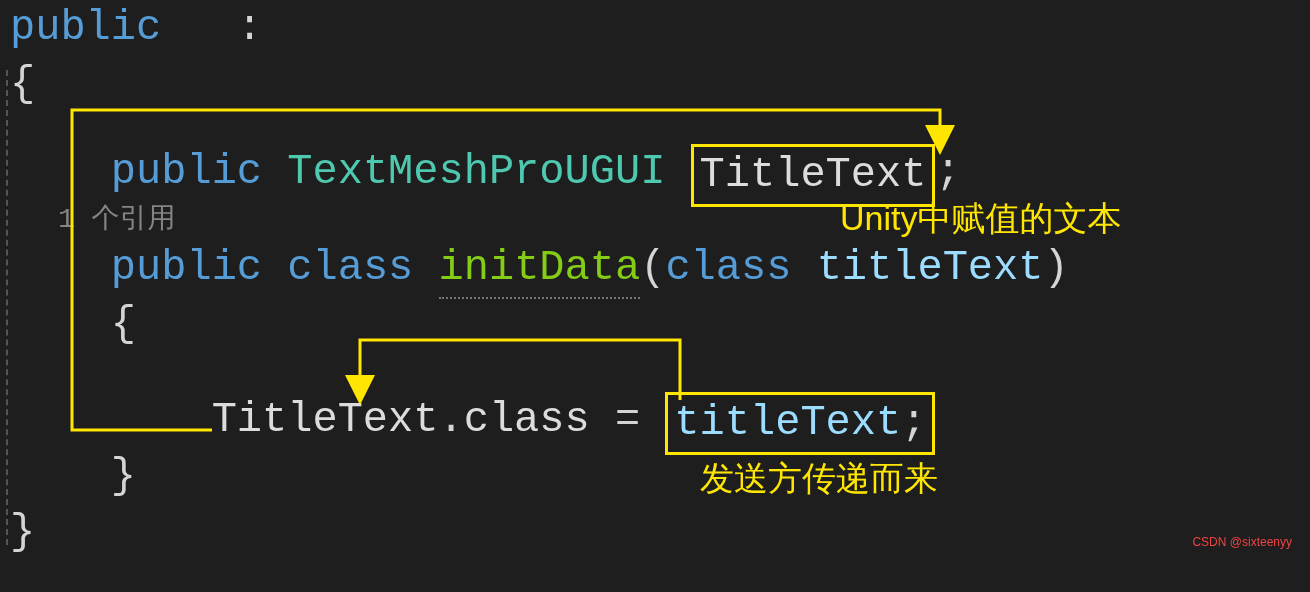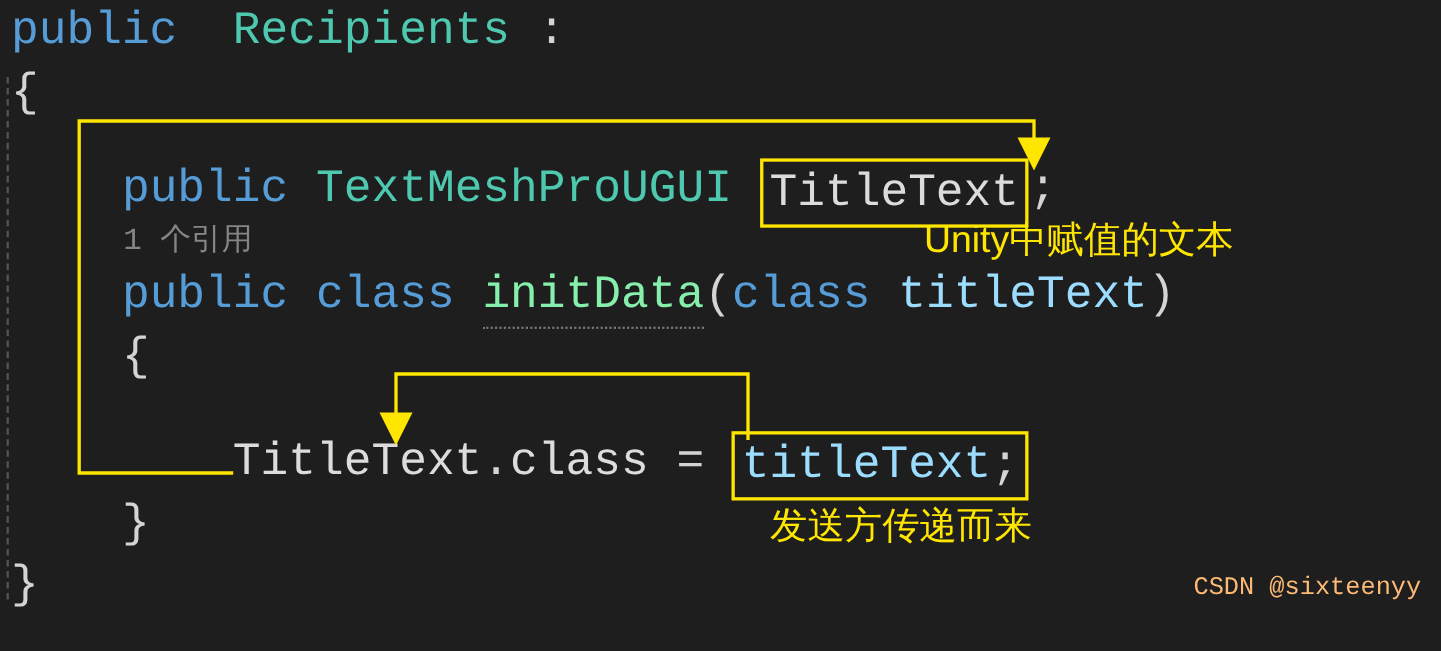--- a/index.html
+++ b/index.html
@@ -1,41 +1,41 @@
 <!DOCTYPE html>
 <html><head>
 <meta charset="utf-8">
 <style>
 html,body{margin:0;padding:0;width:1310px;height:592px;overflow:hidden;background:#1e1e1e;font-family:Consolas,'Courier New',monospace;font-size:42px;line-height:1.35}
 .code{position:relative;color:#d4d4d4;padding:0}
 .line{white-space:pre;position:relative;padding-left:10px;height:56px;display:flex;align-items:flex-start}
 .kw{color:#569cd6}
 .type{color:#4ec9b0}
-.method{color:#86efac}
+.method{color:#84cc16}
 .var{color:#9cdcfe}
 .punc{color:#d4d4d4}
 .white{color:#dcdcdc}
 .str{color:#569cd6}
-.reflabel{color:#858585;font-size:28px;padding-left:112px}
+.reflabel{color:#858585;font-size:28px;padding-left:58px}
 .refline{height:40px;display:flex;align-items:center}
 .brace{color:#d4d4d4}
 .box{border:3px solid #ffe600;padding:0 6px;display:inline-block}
 .ann{position:absolute;color:#ffe600;font-family:"Microsoft YaHei","SimSun",sans-serif;font-size:34px;font-weight:500}
-.watermark{position:absolute;right:18px;bottom:10px;color:#fdba74;font-size:23px;font-family:Liberation Mono, monospace}
+.watermark{position:absolute;right:18px;bottom:10px;color:#ef4444;font-size:12px;font-family:Liberation Sans, sans-serif}
 svg.overlay{position:absolute;top:0;left:0;width:1310px;height:592px;pointer-events:none}
 .guide{position:absolute;left:6px;top:70px;width:1px;height:475px;border-left:2px dashed #555}
 </style>
 </head>
 <body>
 
 <div class="code">
   <div class="guide"></div>
 
   <div class="line">
-    <span class="kw">public</span><span>&nbsp;</span><span>&nbsp;</span><span class="type">Recipients</span><span>&nbsp;</span><span class="punc">:</span><span>&nbsp;</span>
+    <span class="kw">public</span><span>&nbsp;</span><span>&nbsp;</span><span>&nbsp;</span><span class="punc">:</span><span>&nbsp;</span>
   </div>
 
   <div class="line">
     <span class="brace">{</span>
   </div>
 
   <div class="line" style="height:32px"></div>
 
   <div class="line">
     <span>&nbsp;&nbsp;&nbsp;&nbsp;</span><span class="kw">public</span><span>&nbsp;</span><span class="type">TextMeshProUGUI</span><span>&nbsp;</span><span class="box"><span class="white">TitleText</span></span><span class="punc">;</span>

